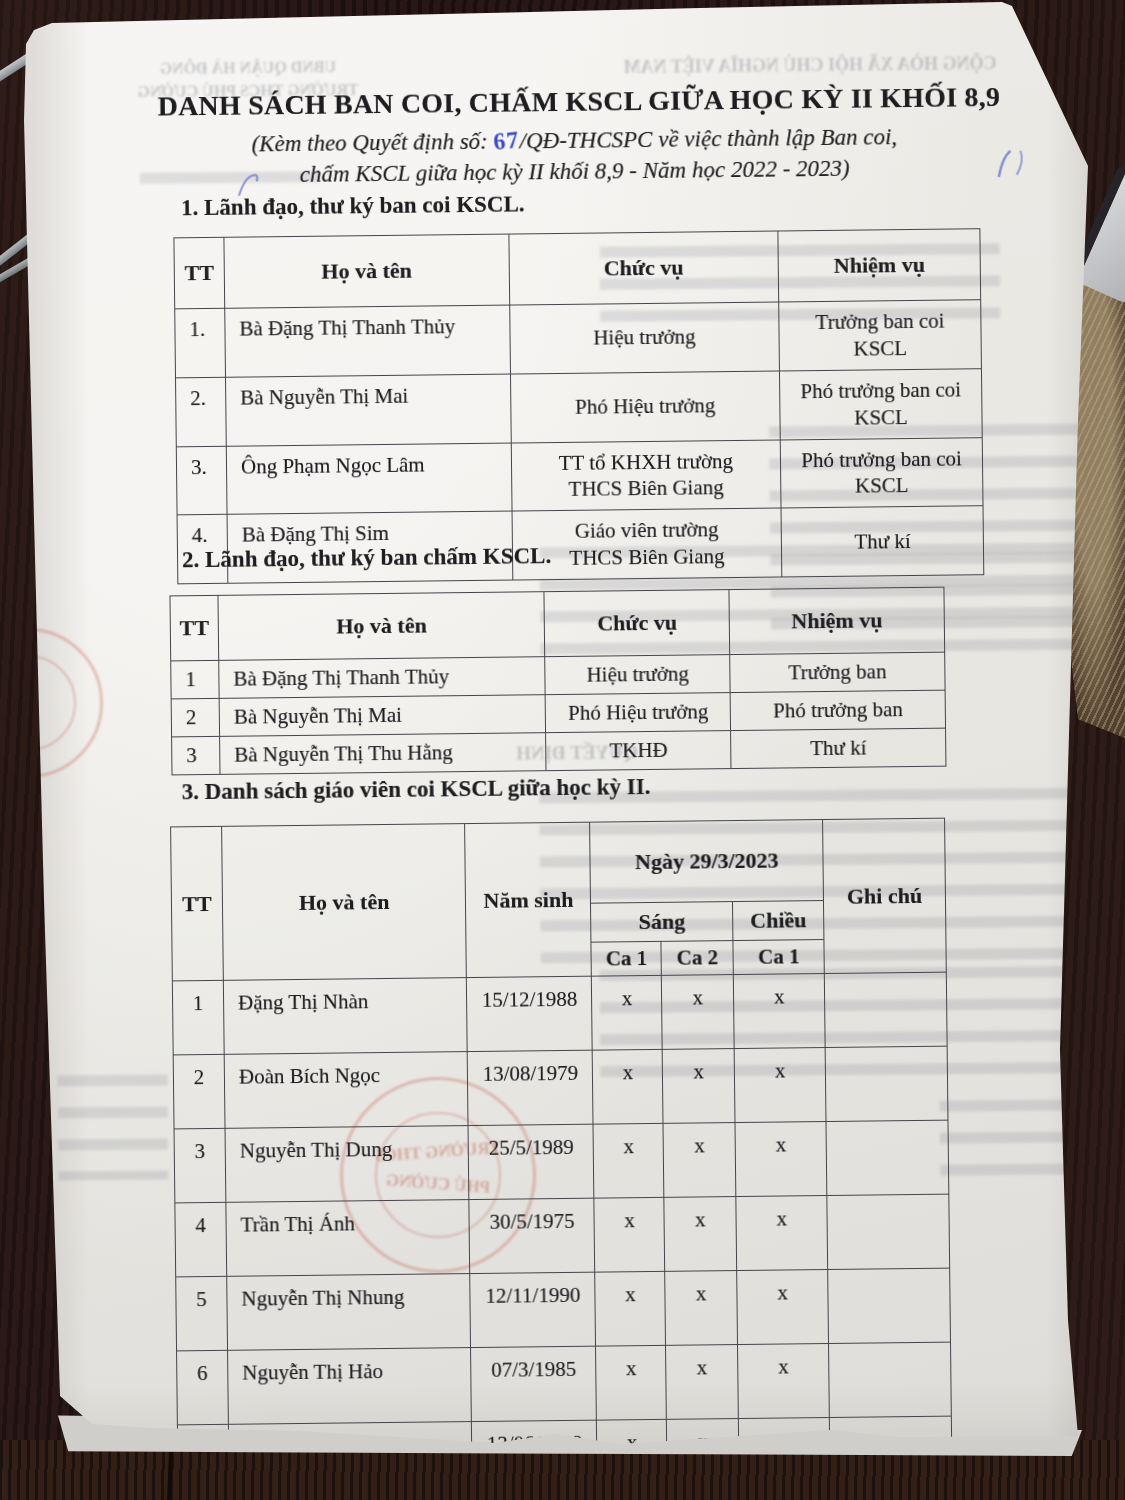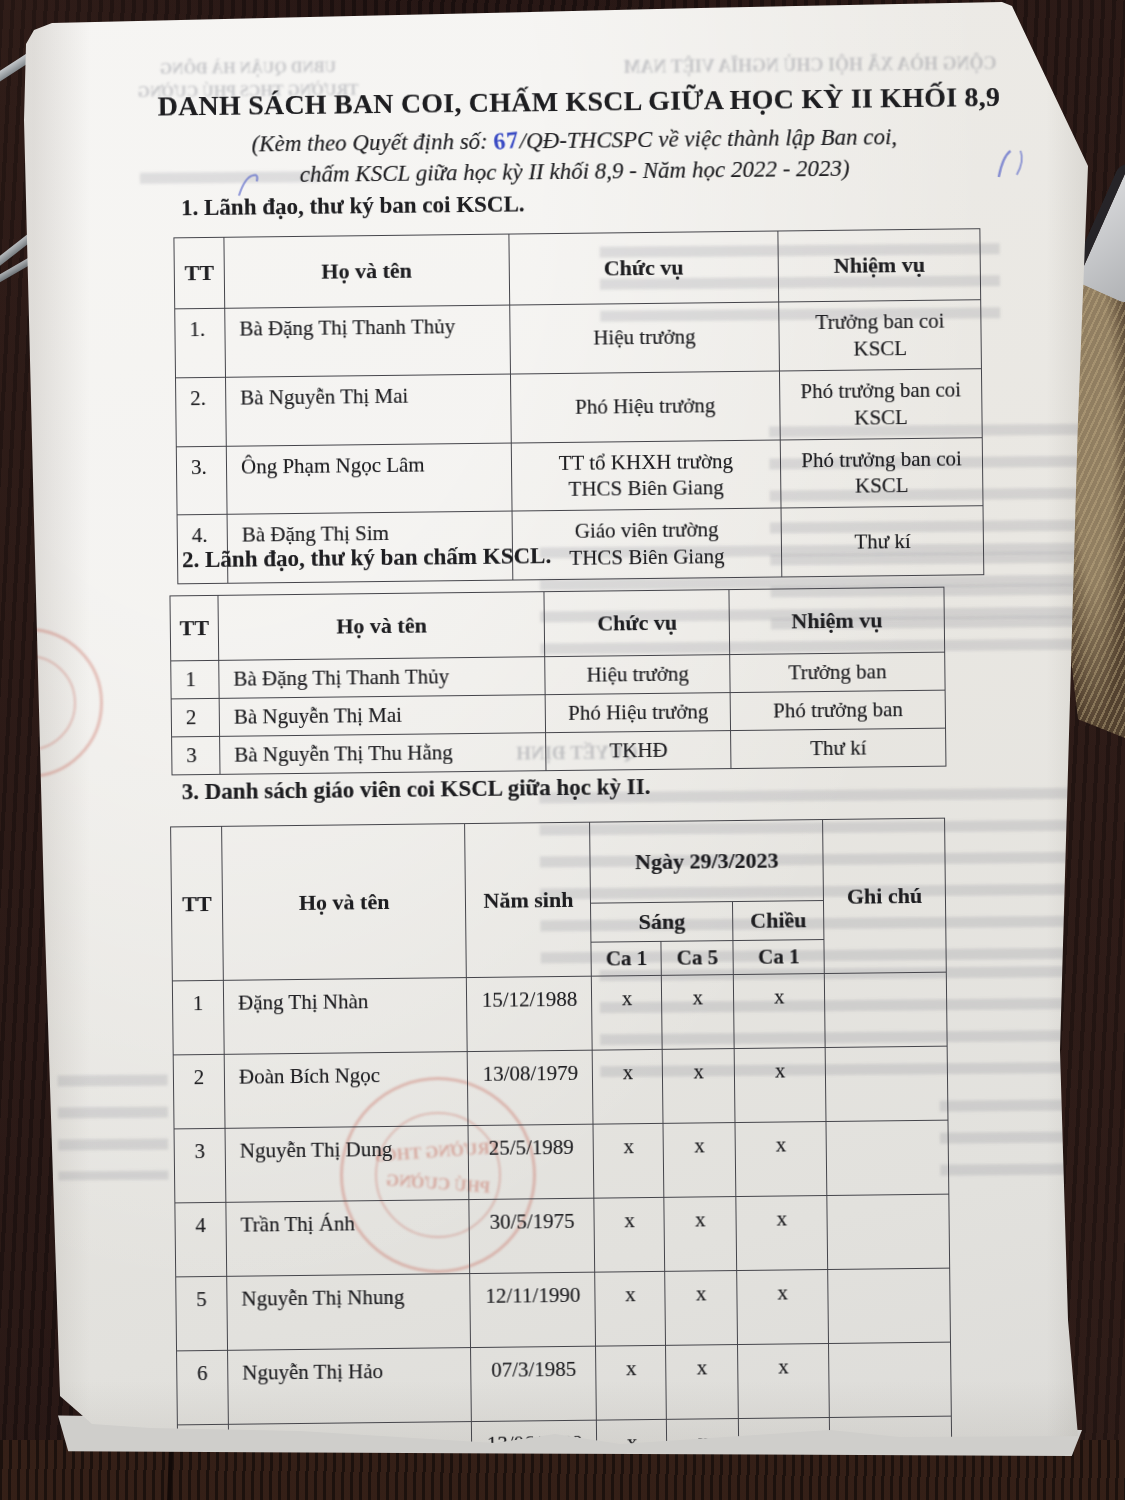--- a/index.html
+++ b/index.html
@@ -235,21 +235,21 @@
           <th class="hr1" rowspan="3">Năm sinh</th>
           <th class="hr1" colspan="3">Ngày 29/3/2023</th>
           <th class="hr1" rowspan="3">Ghi chú</th>
         </tr>
         <tr>
           <th class="hr2" colspan="2">Sáng</th>
           <th class="hr2">Chiều</th>
         </tr>
         <tr>
           <th class="hr3">Ca 1</th>
-          <th class="hr3">Ca 5</th>
+          <th class="hr3">Ca 2</th>
           <th class="hr3">Ca 1</th>
         </tr>
       </thead>
       <tbody>
           <tr>
             <td class="c0">1</td>
             <td class="c1">Đặng  Thị Nhàn</td>
             <td class="c2">15/12/1988</td>
             <td class="c3">x</td>
             <td class="c4">x</td>

